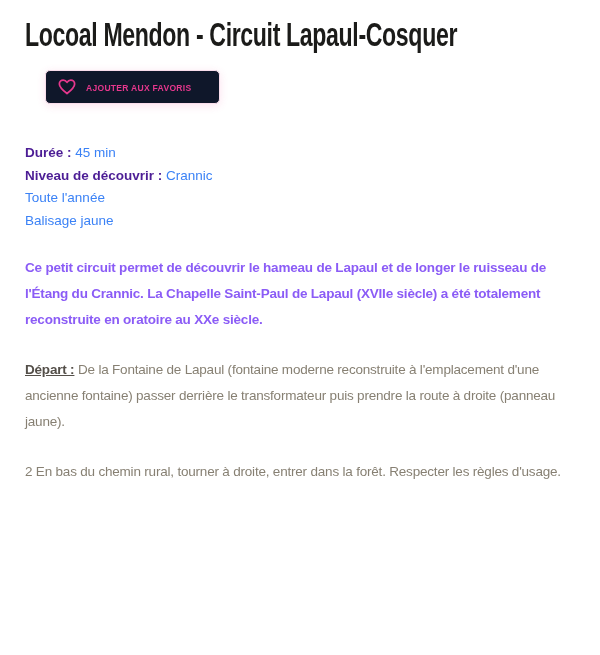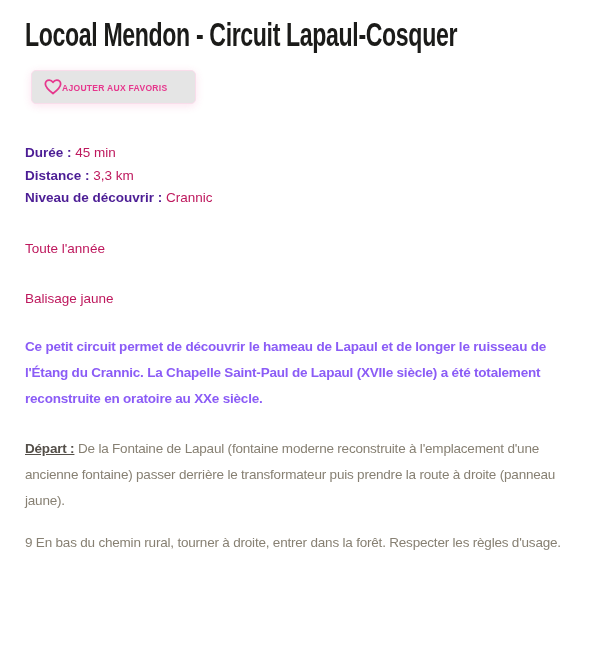--- a/index.html
+++ b/index.html
@@ -21,27 +21,28 @@
     white-space: nowrap;
     letter-spacing: -0.5px;
     transform: scaleX(0.70);
     transform-origin: 0 50%;
     width: 150%;
     margin: 2px 0 16px 0;
   }
   .fav-button {
     display: inline-flex;
     align-items: center;
-    background: #e5e5e5;
+    gap: 10px;
+    background: #0f172a;
     border: 1px solid #f9ddeb;
     border-radius: 5px;
     padding: 8px 16px 8px 12px;
     box-shadow: 0 2px 8px rgba(231, 55, 141, 0.14);
     cursor: pointer;
-    margin: 0 0 38px 6px;
+    margin: 0 0 38px 20px;
   }
   .fav-button .heart {
     width: 18px;
     height: 16px;
     display: inline-block;
     flex: 0 0 auto;
   }
   .fav-button .fav-label {
     font-size: 9.5px;
     font-weight: 700;
@@ -54,33 +55,33 @@
   }
   .details {
     font-size: 13.5px;
     line-height: 22.5px;
     margin-bottom: 23px;
   }
   .detail-label {
     font-weight: 700;
     color: #4c1d95;
   }
-  .detail-value { color: #be185d; margin-top: 28px; }
+  .detail-value { color: #3b82f6; }
   p.para {
     font-size: 13.5px;
     line-height: 26px;
     letter-spacing: -0.2px;
     max-width: 552px;
   }
   p.intro {
     font-weight: 700;
     color: #8b5cf6;
     margin-bottom: 24px;
   }
-  p.depart { margin-bottom: 16px; }
+  p.depart { margin-bottom: 24px; }
   .depart-label {
     font-weight: 700;
     color: #544f49;
     text-decoration: underline;
   }
   p.step { margin-bottom: 21px; }
 </style>
 </head>
 <body>
 
@@ -96,34 +97,30 @@
     </span>
     <span class="fav-label">Ajouter aux favoris</span>
   </button>
 
   <div class="details">
     <div>
       <span class="detail-label">Durée :</span>
       <span class="detail-value">45 min</span>
     </div>
     <div>
-      <span class="detail-label">Distance :</span>
-      <span class="detail-value">3,3 km</span>
-    </div>
-    <div>
       <span class="detail-label">Niveau de découvrir :</span>
       <span class="detail-value">Crannic</span>
     </div>
     <div class="detail-value">Toute l'année</div>
     <div class="detail-value">Balisage jaune</div>
   </div>
 
   <p class="para intro">Ce petit circuit permet de découvrir le hameau de Lapaul et de longer le ruisseau de l'Étang du Crannic. La Chapelle Saint-Paul de Lapaul (XVIIe siècle) a été totalement reconstruite en oratoire au XXe siècle.</p>
 
   <p class="para depart"><span class="depart-label">Départ :</span><span> De la Fontaine de Lapaul (fontaine moderne reconstruite à l'emplacement d'une ancienne fontaine) passer derrière le transformateur puis prendre la route à droite (panneau jaune).</span></p>
 
 
-  <p class="para step">9 En bas du chemin rural, tourner à droite, entrer dans la forêt. Respecter les règles d'usage.</p>
+  <p class="para step">2 En bas du chemin rural, tourner à droite, entrer dans la forêt. Respecter les règles d'usage.</p>
 
 
   
 
 </div>
 
 </body></html>

